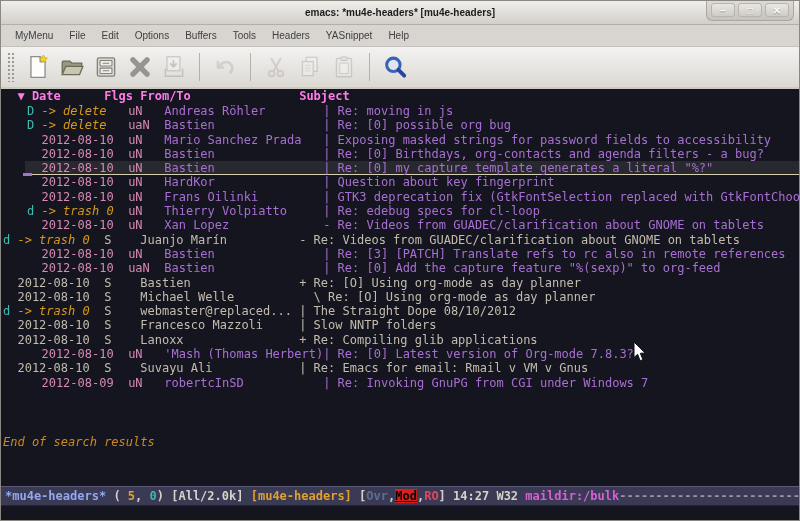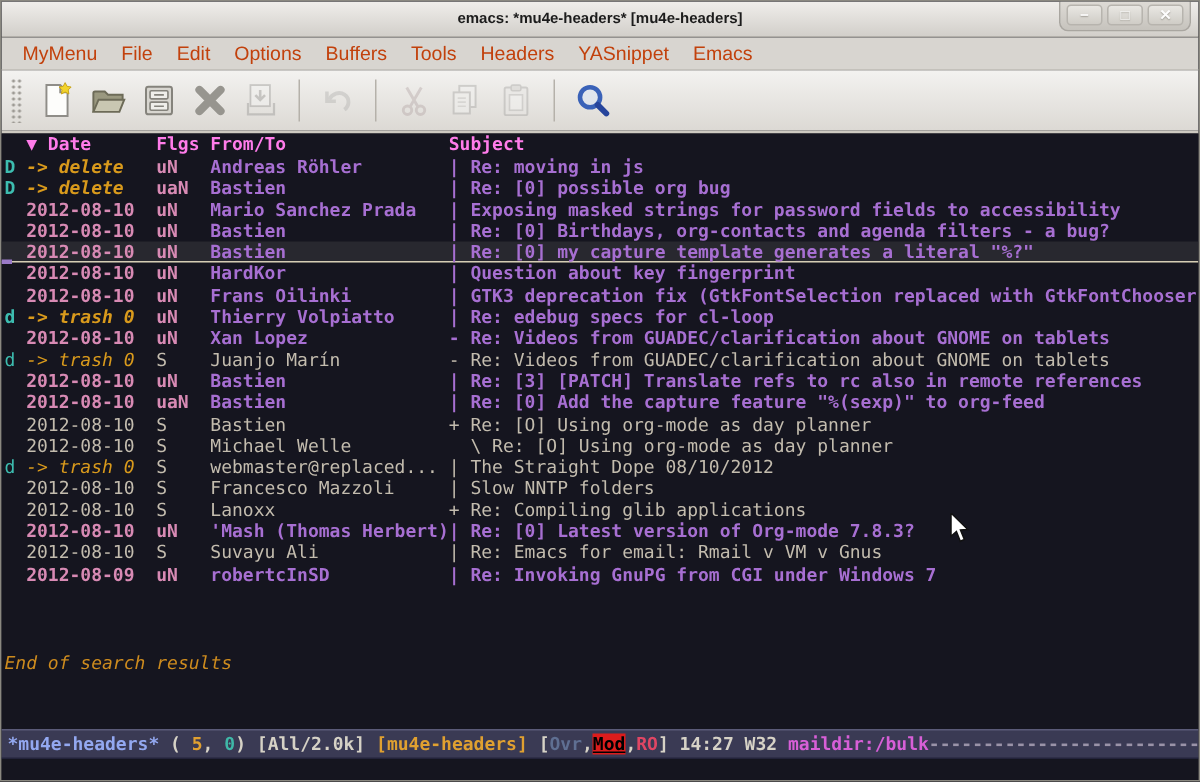--- a/index.html
+++ b/index.html
@@ -25,21 +25,21 @@
     width:24px; height:14px; border-radius:3px; border:1px solid #b7b4ae;
     background:linear-gradient(#e9e7e3,#cfccc6); color:#fdfdfd; font-size:10px; font-weight:bold;
     display:flex; align-items:center; justify-content:center; text-shadow:0 1px 1px #9a978f;
     cursor:default;
   }
   
   .menubar {
     height:22px; background:#d8d5d0; display:flex; align-items:center; padding-left:6px;
     border-bottom:1px solid #c4c1bb;
   }
-  .menu-item { font-size:13px; color:#c2410c; padding:2px 8px; }
+  .menu-item { font-size:10px; color:#404040; padding:2px 8px; }
   
   .toolbar {
     height:42px; background:linear-gradient(#f3f2f0,#dcd9d4);
     border-bottom:2px solid #cdc9c0;
     display:flex; align-items:center; padding-left:4px;
   }
   .tb-handle {
     width:8px; height:30px; margin:0 6px 0 2px;
     background-image:radial-gradient(#9d9a94 1px, transparent 1.1px);
     background-size:4px 4px;
@@ -54,21 +54,21 @@
     overflow:hidden;
   }
   .hl { height:15px; line-height:15px; white-space:pre; color:var(--fg-header); font-weight:bold; padding-left:2px; }
   .hl span { display:inline-block; white-space:pre; }
   .row { height:14.3px; line-height:14.3px; white-space:pre; padding-left:2px; }
   .row span { display:inline-block; white-space:pre; vertical-align:top; }
   .c-mark { width:2ch; }
   .c-date { width:12ch; }
   .c-flags { width:5ch; }
   .c-from { width:22ch; }
-  .row.unread { color:var(--fg-unread); font-weight:bold; }
+  .row.unread { color:var(--fg-unread); font-weight:normal;margin-left:24px; }
   .row.unread .c-date, .row.unread .c-flags { color:var(--fg-unread-date); }
   .row.seen { color:var(--fg-seen); font-weight:normal; }
   .row .c-mark { color:var(--fg-fringe-mark); }
   .row.marked .c-date { color:var(--fg-mark); font-style:italic; }
   .row.current { background:var(--bg-current); border-bottom:1px solid var(--underline-current); position:relative; }
   .cursor-nub { position:absolute; left:-2px; bottom:-2px; width:9px; height:3px; background:#9a7ac8; }
   .end-line { height:14.3px; line-height:14.3px; color:var(--fg-end); font-style:italic; padding-left:2px; white-space:pre;margin-top:45px; }
   
   .modeline {
     height:20px; background:var(--bg-modeline);
@@ -107,21 +107,21 @@
 
   <div class="menubar">
       <span class="menu-item">MyMenu</span>
       <span class="menu-item">File</span>
       <span class="menu-item">Edit</span>
       <span class="menu-item">Options</span>
       <span class="menu-item">Buffers</span>
       <span class="menu-item">Tools</span>
       <span class="menu-item">Headers</span>
       <span class="menu-item">YASnippet</span>
-      <span class="menu-item">Emacs</span>
+      <span class="menu-item">Help</span>
     </div>
 
   <div class="toolbar">
     <span class="tb-handle"></span>
   <span class="tb-icon">
         <svg width="26" height="26" viewBox="0 0 24 24">
           <path d="M5.5 2.5h8.5l4.5 4.5v14.5H5.5z" fill="#fdfdfb" stroke="#8f8d88" stroke-width="1.2"></path>
           <path d="M14 2.5V7h4.5" fill="none" stroke="#8f8d88" stroke-width="1.2"></path>
           <path d="M17 1l1.2 2.3 2.5.4-1.8 1.8.4 2.5L17 6.8l-2.3 1.2.4-2.5-1.8-1.8 2.5-.4z" fill="#f2d32b" stroke="#c9a418" stroke-width=".6"></path>
         </svg>

